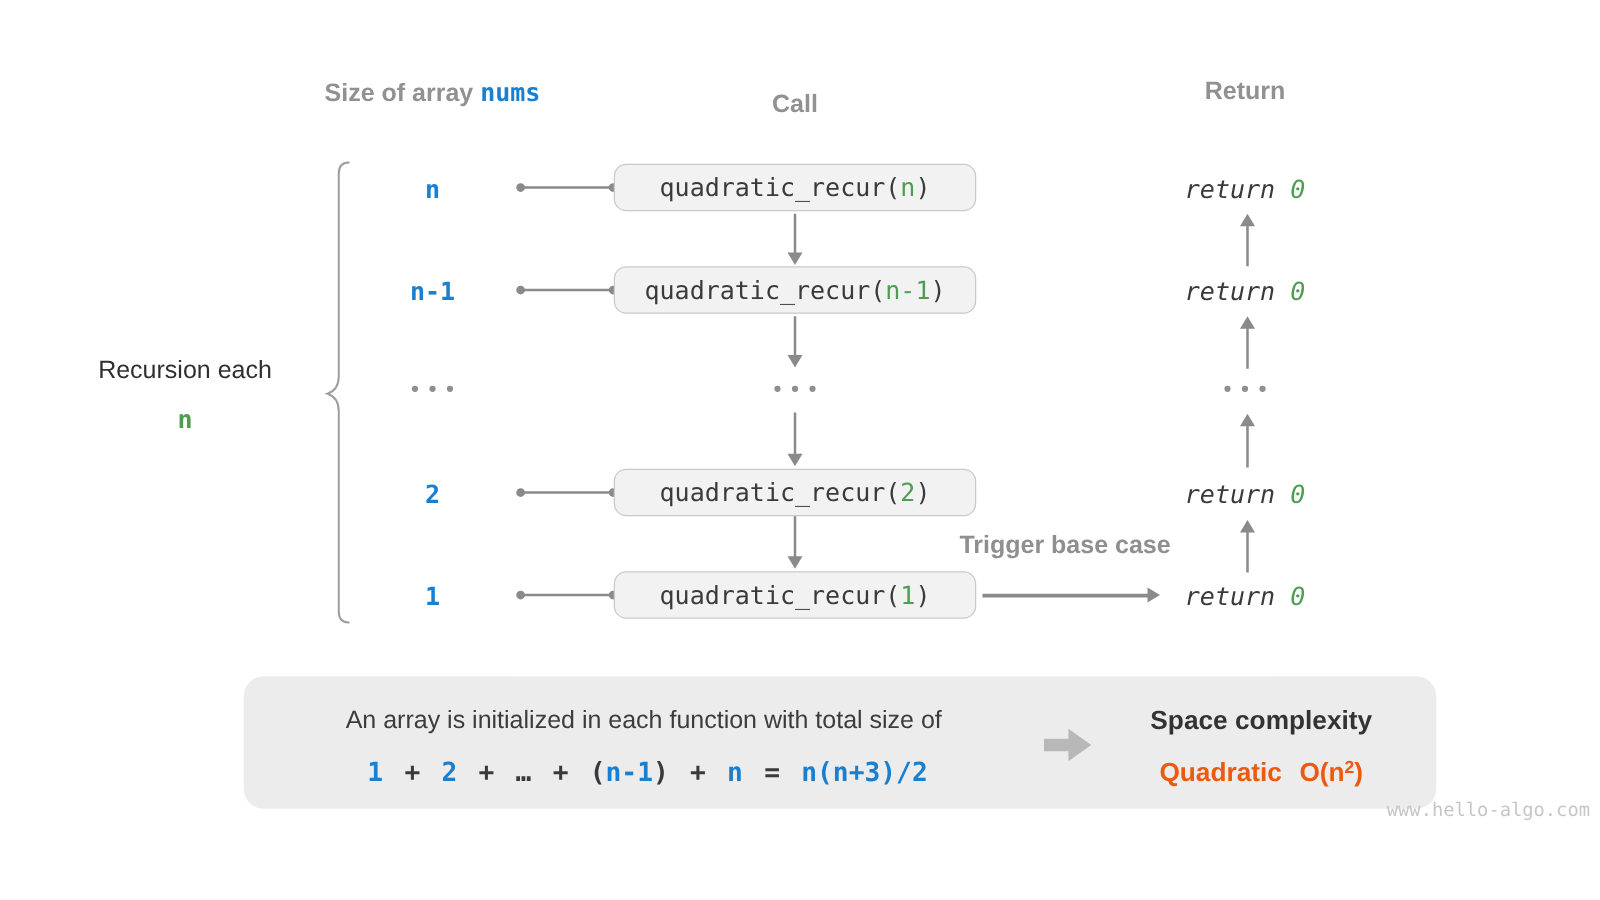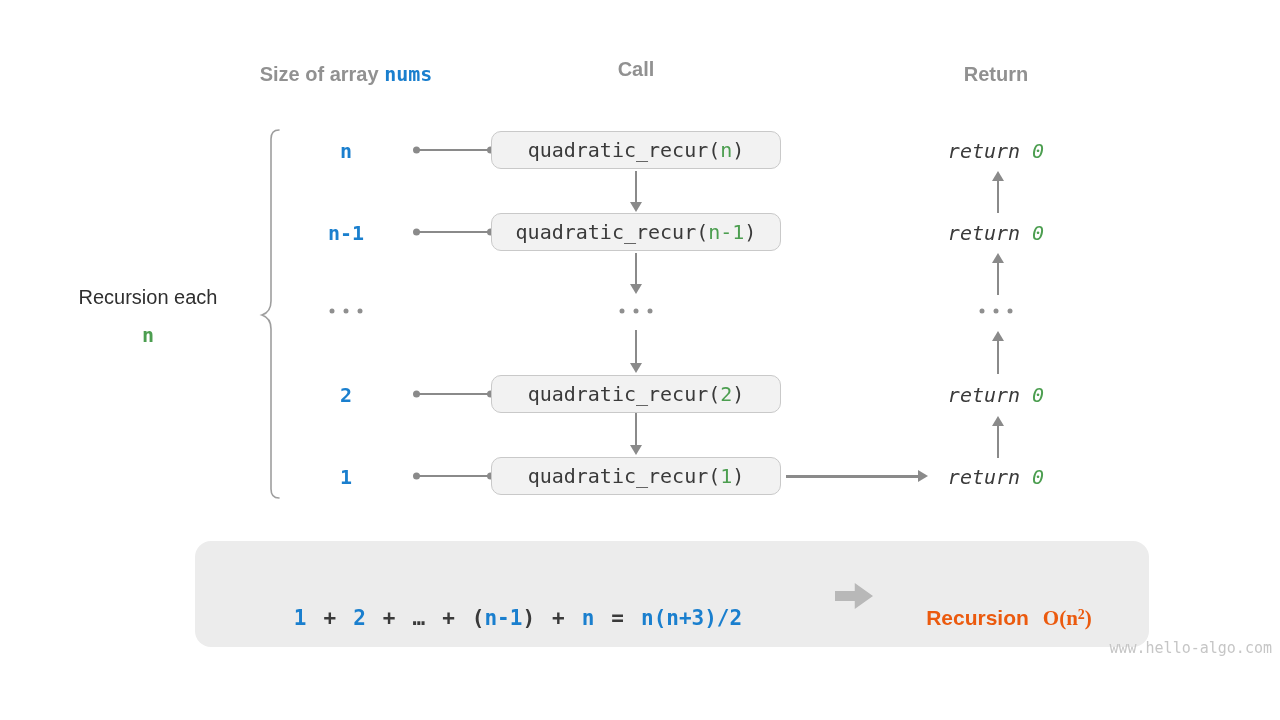--- a/index.html
+++ b/index.html
@@ -71,36 +71,36 @@
   .formula{display:flex;gap:17px;align-items:baseline;
     font-family:"DejaVu Sans Mono",monospace;font-size:21px;font-weight:bold;}
   .formula .grp{display:inline-flex;}
   .block-arrow{
     position:absolute;left:803px;top:583px;width:38px;height:26px;background:#b8b8b8;
     clip-path:polygon(0 31%,52% 31%,52% 0,100% 50%,52% 100%,52% 69%,0 69%);
   }
   .result-title{font-size:21px;font-weight:bold;color:#333333;}
   .result-val{display:flex;gap:14px;align-items:baseline;font-weight:bold;color:var(--orange);}
   .result-val .name{font-size:21px;}
-  .result-val .bigo{font-family:Liberation Serif, serif;font-size:21px;}
+  .result-val .bigo{font-family:Liberation Sans, sans-serif;font-size:21px;}
   .sup{font-size:14px;vertical-align:6px;}
   .trigger{font-size:20px;font-weight:bold;color:#8f8f8f;}
   .watermark{font-family:"DejaVu Sans Mono",monospace;font-size:15px;color:#c6c6c6;transform:translate(-100%,-50%);}
   .brace{position:absolute;left:226px;top:128px;}
 </style>
 </head>
 <body>
 
 <div id="stage">
 
   <div class="abs ctr hdr" style="left:314px;top:74px;">
     <span class="sans">Size of array</span>
     <span class="mono c-blue">nums</span>
   </div>
-  <div class="abs ctr hdr" style="left:604px;top:69px;">Call</div>
+  <div class="abs ctr hdr" style="left:604px;top:84px;">Call</div>
   <div class="abs ctr hdr" style="left:964px;top:74px;">Return</div>
 
   <svg class="brace" width="24" height="372" viewBox="0 0 24 372">
     <path d="M21,2 Q13,2 13,11 L13,173 Q13,184 4,187 Q13,190 13,201 L13,361 Q13,370 21,370" fill="none" stroke="#9e9e9e" stroke-width="1.6" stroke-linecap="round"></path>
   </svg>
   <div class="abs ctr" style="left:116px;top:297px;font-size:20px;color:#2f2f2f;">Recursion each</div>
   <div class="abs ctr mono c-green" style="left:116px;top:335px;font-size:20px;font-weight:bold;">n</div>
 
   <div class="abs ctr size-label" style="left:314px;top:151px;">n</div>
   <div class="abs ctr size-label" style="left:314px;top:233px;">n-1</div>
@@ -164,41 +164,44 @@
   </div>
   <div class="abs ctr ret-row" style="left:964px;top:477px;">
     <span>return</span><span class="val c-green">0</span>
   </div>
 
   <div class="arrow-up" style="left:964.5px;top:180px;height:33px;"></div>
   <div class="arrow-up" style="left:964.5px;top:262px;height:33px;"></div>
   <div class="arrow-up" style="left:964.5px;top:340px;height:34px;"></div>
   <div class="arrow-up" style="left:964.5px;top:425px;height:33px;"></div>
 
+  <div class="abs ctr trigger" style="left:820px;top:437px;">Trigger base case</div>
   <div class="arrow-right" style="left:754px;top:475px;width:133px;"></div>
 
   <div class="panel"></div>
+  <div class="abs ctr panel-line1" style="left:483px;top:577px;">An array is initialized in each function with total size of</div>
   <div class="abs formula" style="left:486px;top:618px;transform:translate(-50%,-50%);">
     <span class="c-blue">1</span>
     <span class="c-dark">+</span>
     <span class="c-blue">2</span>
     <span class="c-dark">+</span>
     <span class="c-dark">…</span>
     <span class="c-dark">+</span>
     <span class="grp">
         <span class="c-dark">(</span>
         <span class="c-blue">n-1</span>
         <span class="c-dark">)</span>
       </span>
     <span class="c-dark">+</span>
     <span class="c-blue">n</span>
     <span class="c-dark">=</span>
     <span class="c-blue">n(n+3)/2</span>
   </div>
   <div class="block-arrow"></div>
+  <div class="abs ctr result-title" style="left:977px;top:577px;">Space complexity</div>
   <div class="abs result-val" style="left:977px;top:618px;transform:translate(-50%,-50%);">
-    <span class="name">Recursion</span>
+    <span class="name">Quadratic</span>
     <span class="bigo"><span>O(n</span><span class="sup">2</span><span>)</span></span>
   </div>
 
   <div class="abs watermark" style="left:1240px;top:648px;">www.hello-algo.com</div>
 
 </div>
 
 </body></html>

